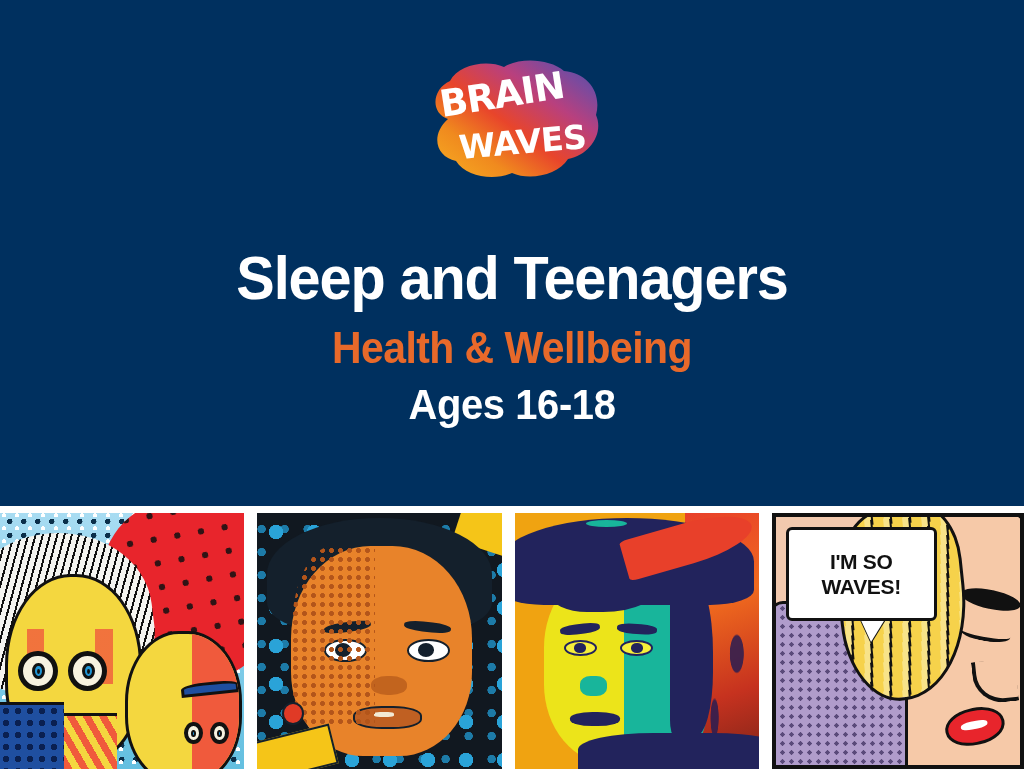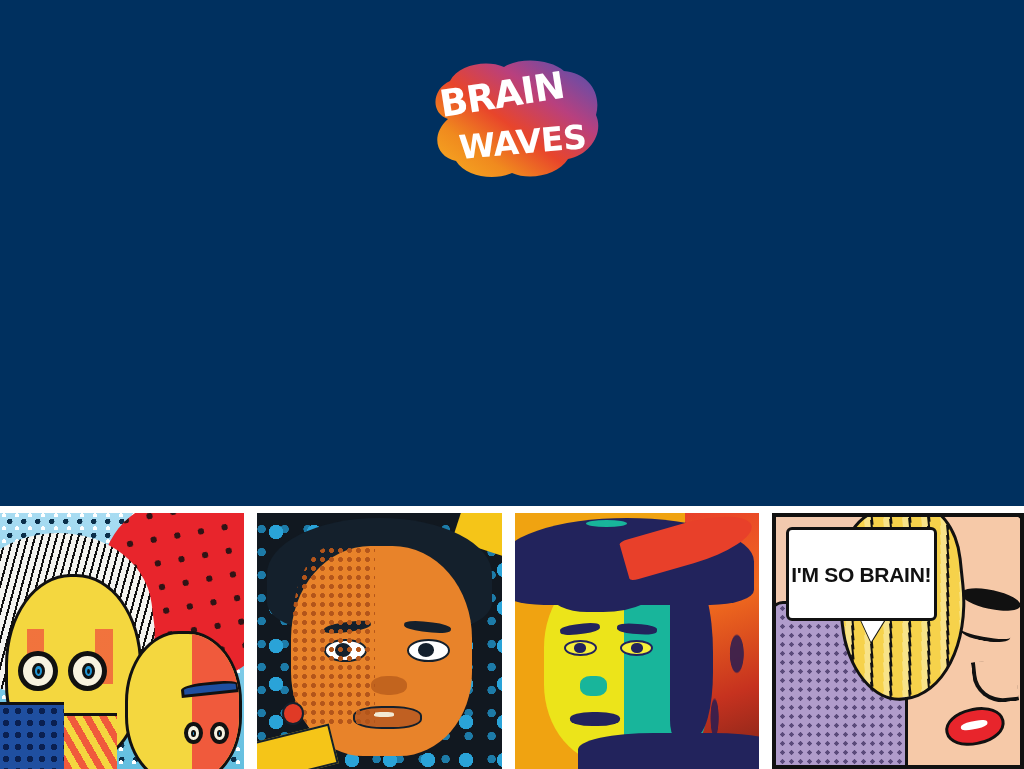--- a/index.html
+++ b/index.html
@@ -496,20 +496,25 @@
         <path d="M36,64 C18,58 20,34 38,26 C46,10 74,4 92,12 C108,2 138,4 152,16
                  C176,18 190,38 184,60 C192,78 178,100 156,104 C146,120 118,126 100,118
                  C82,126 54,122 44,106 C24,102 18,80 36,64 Z" fill="url(#brainGrad)"></path>
         <g fill="#ffffff">
           <text x="30" y="62" transform="rotate(-9 30 62)" font-family="&quot;DejaVu Sans&quot;, sans-serif" font-size="37" font-weight="700" letter-spacing="-1">BRAIN</text>
           <text x="48" y="104" transform="rotate(-5 48 104)" font-family="&quot;DejaVu Sans&quot;, sans-serif" font-size="33" font-weight="700" letter-spacing="-0.5">WAVES</text>
         </g>
       </svg>
     </div>
 
+    <div class="title-block">
+      <div class="title-main">Sleep and Teenagers</div>
+      <div class="title-sub">Health &amp; Wellbeing</div>
+      <div class="title-ages">Ages 16-18</div>
+    </div>
 
   </div>
 
   <div class="strip">
 
     <div class="panel p1">
       <div class="sky"></div>
       <div class="redblob"></div>
       <div class="hairwhite"></div>
       <div class="face-old">
@@ -580,19 +585,19 @@
         <div class="skin">
           <div class="brow"></div>
           <div class="lash"></div>
           <div class="nosecurve"></div>
           <div class="lips"></div>
         </div>
         <div class="pillow"></div>
         <div class="hair"></div>
         <div class="bubble-tail"></div>
         <div class="bubble">
-          <div class="bubble-text">I'M SO BRAIN!</div>
+          <div class="bubble-text">I'M SO WAVES!</div>
         </div>
       </div>
     </div>
 
   </div>
 </div>
 
 </body></html>

